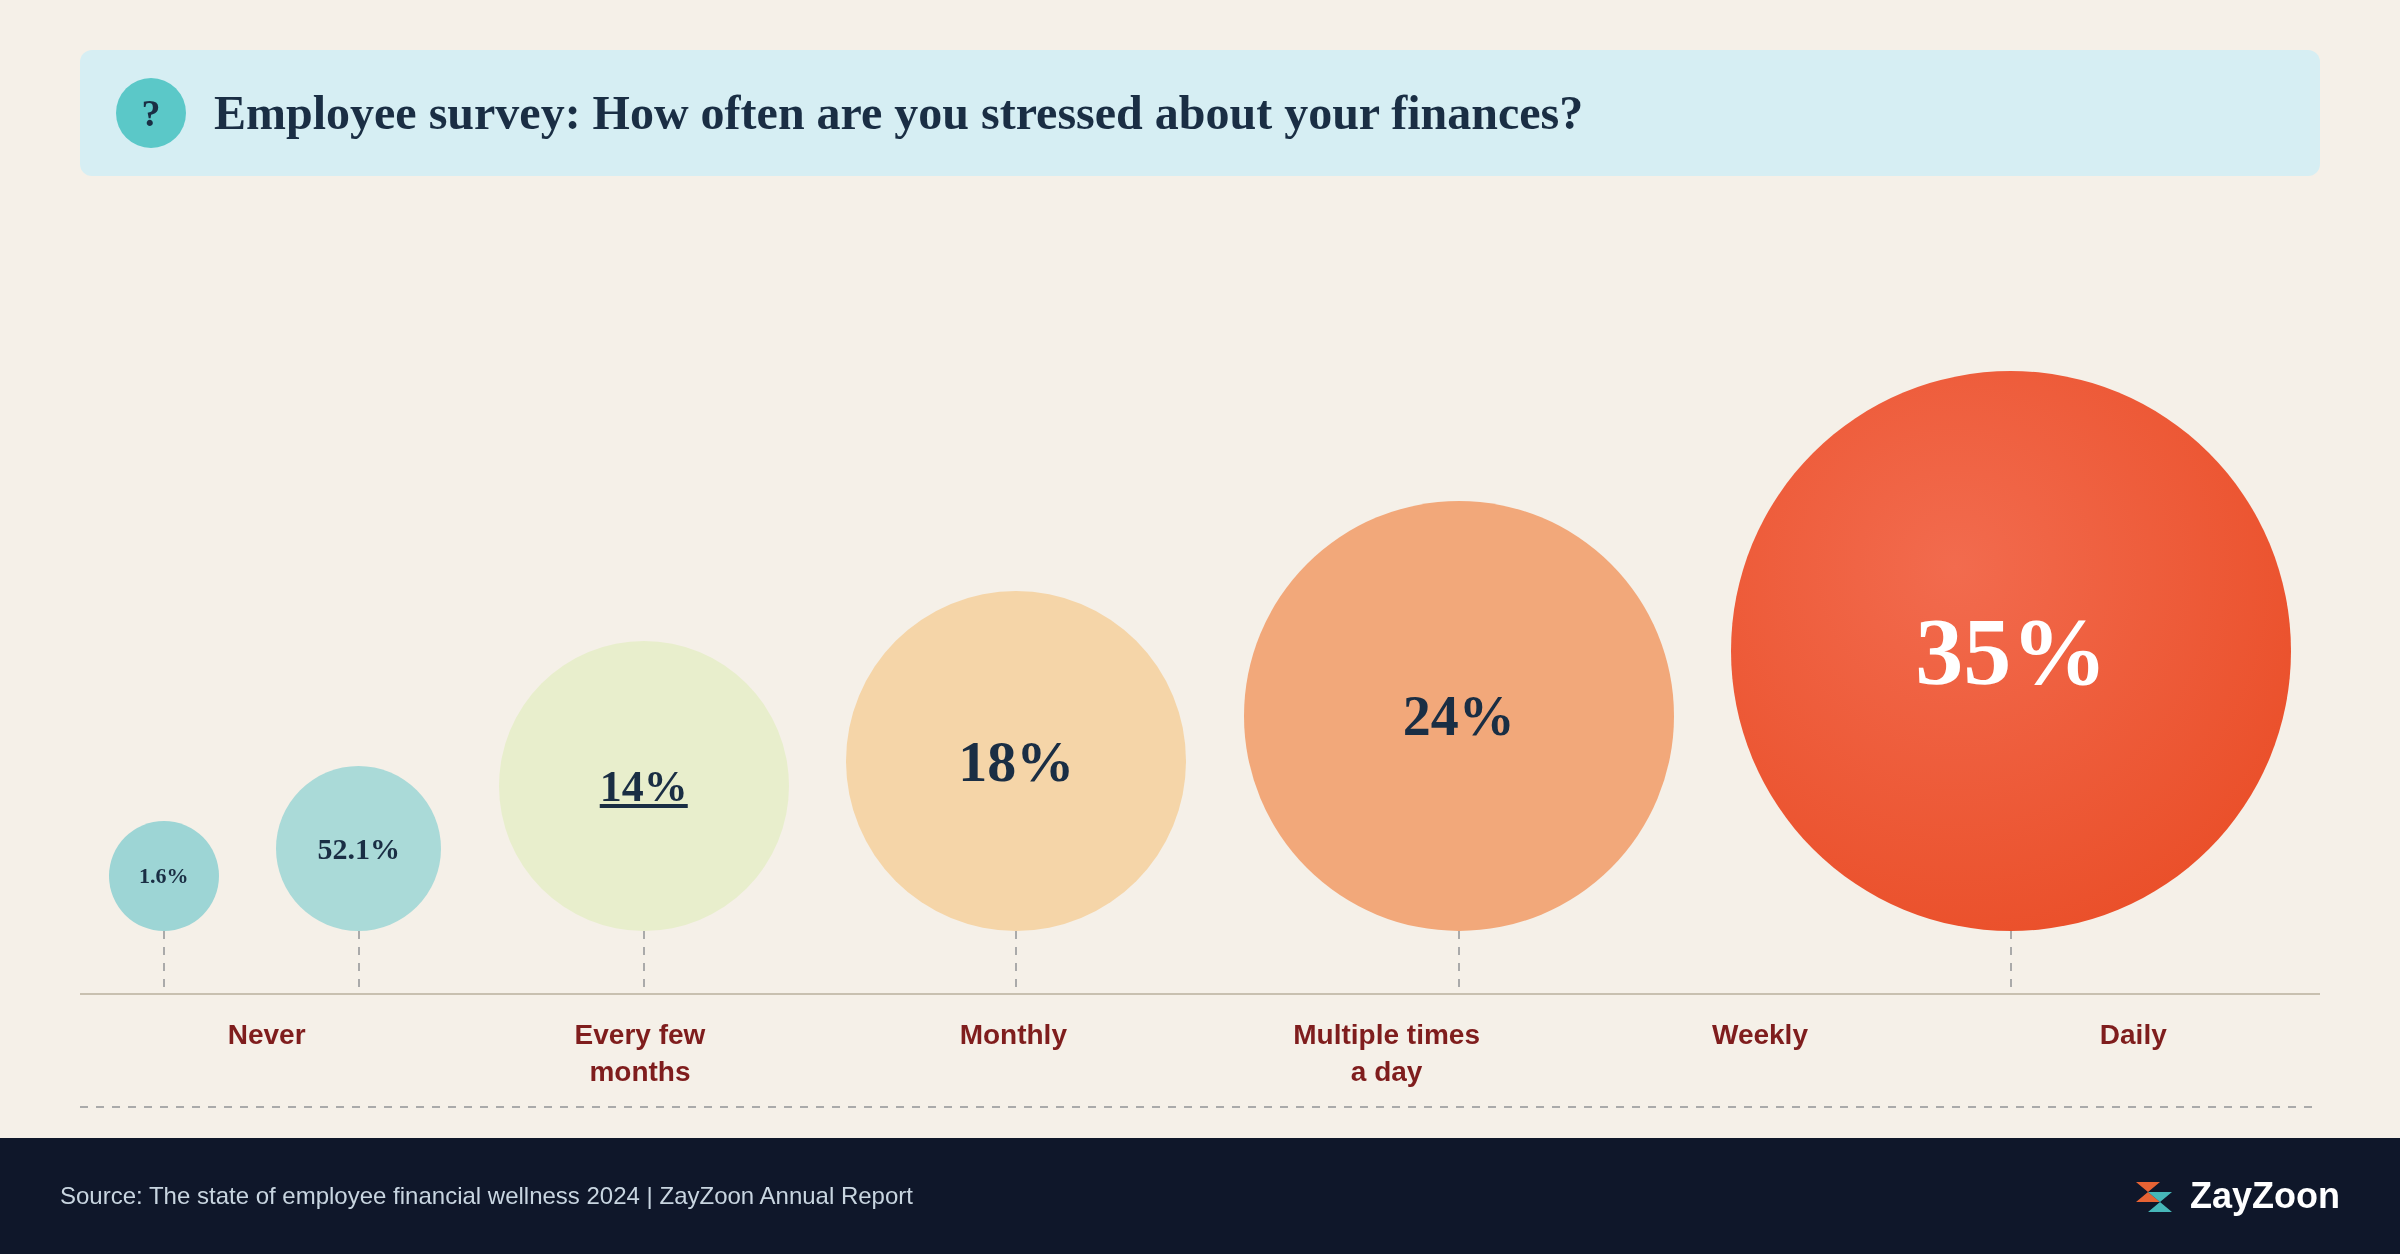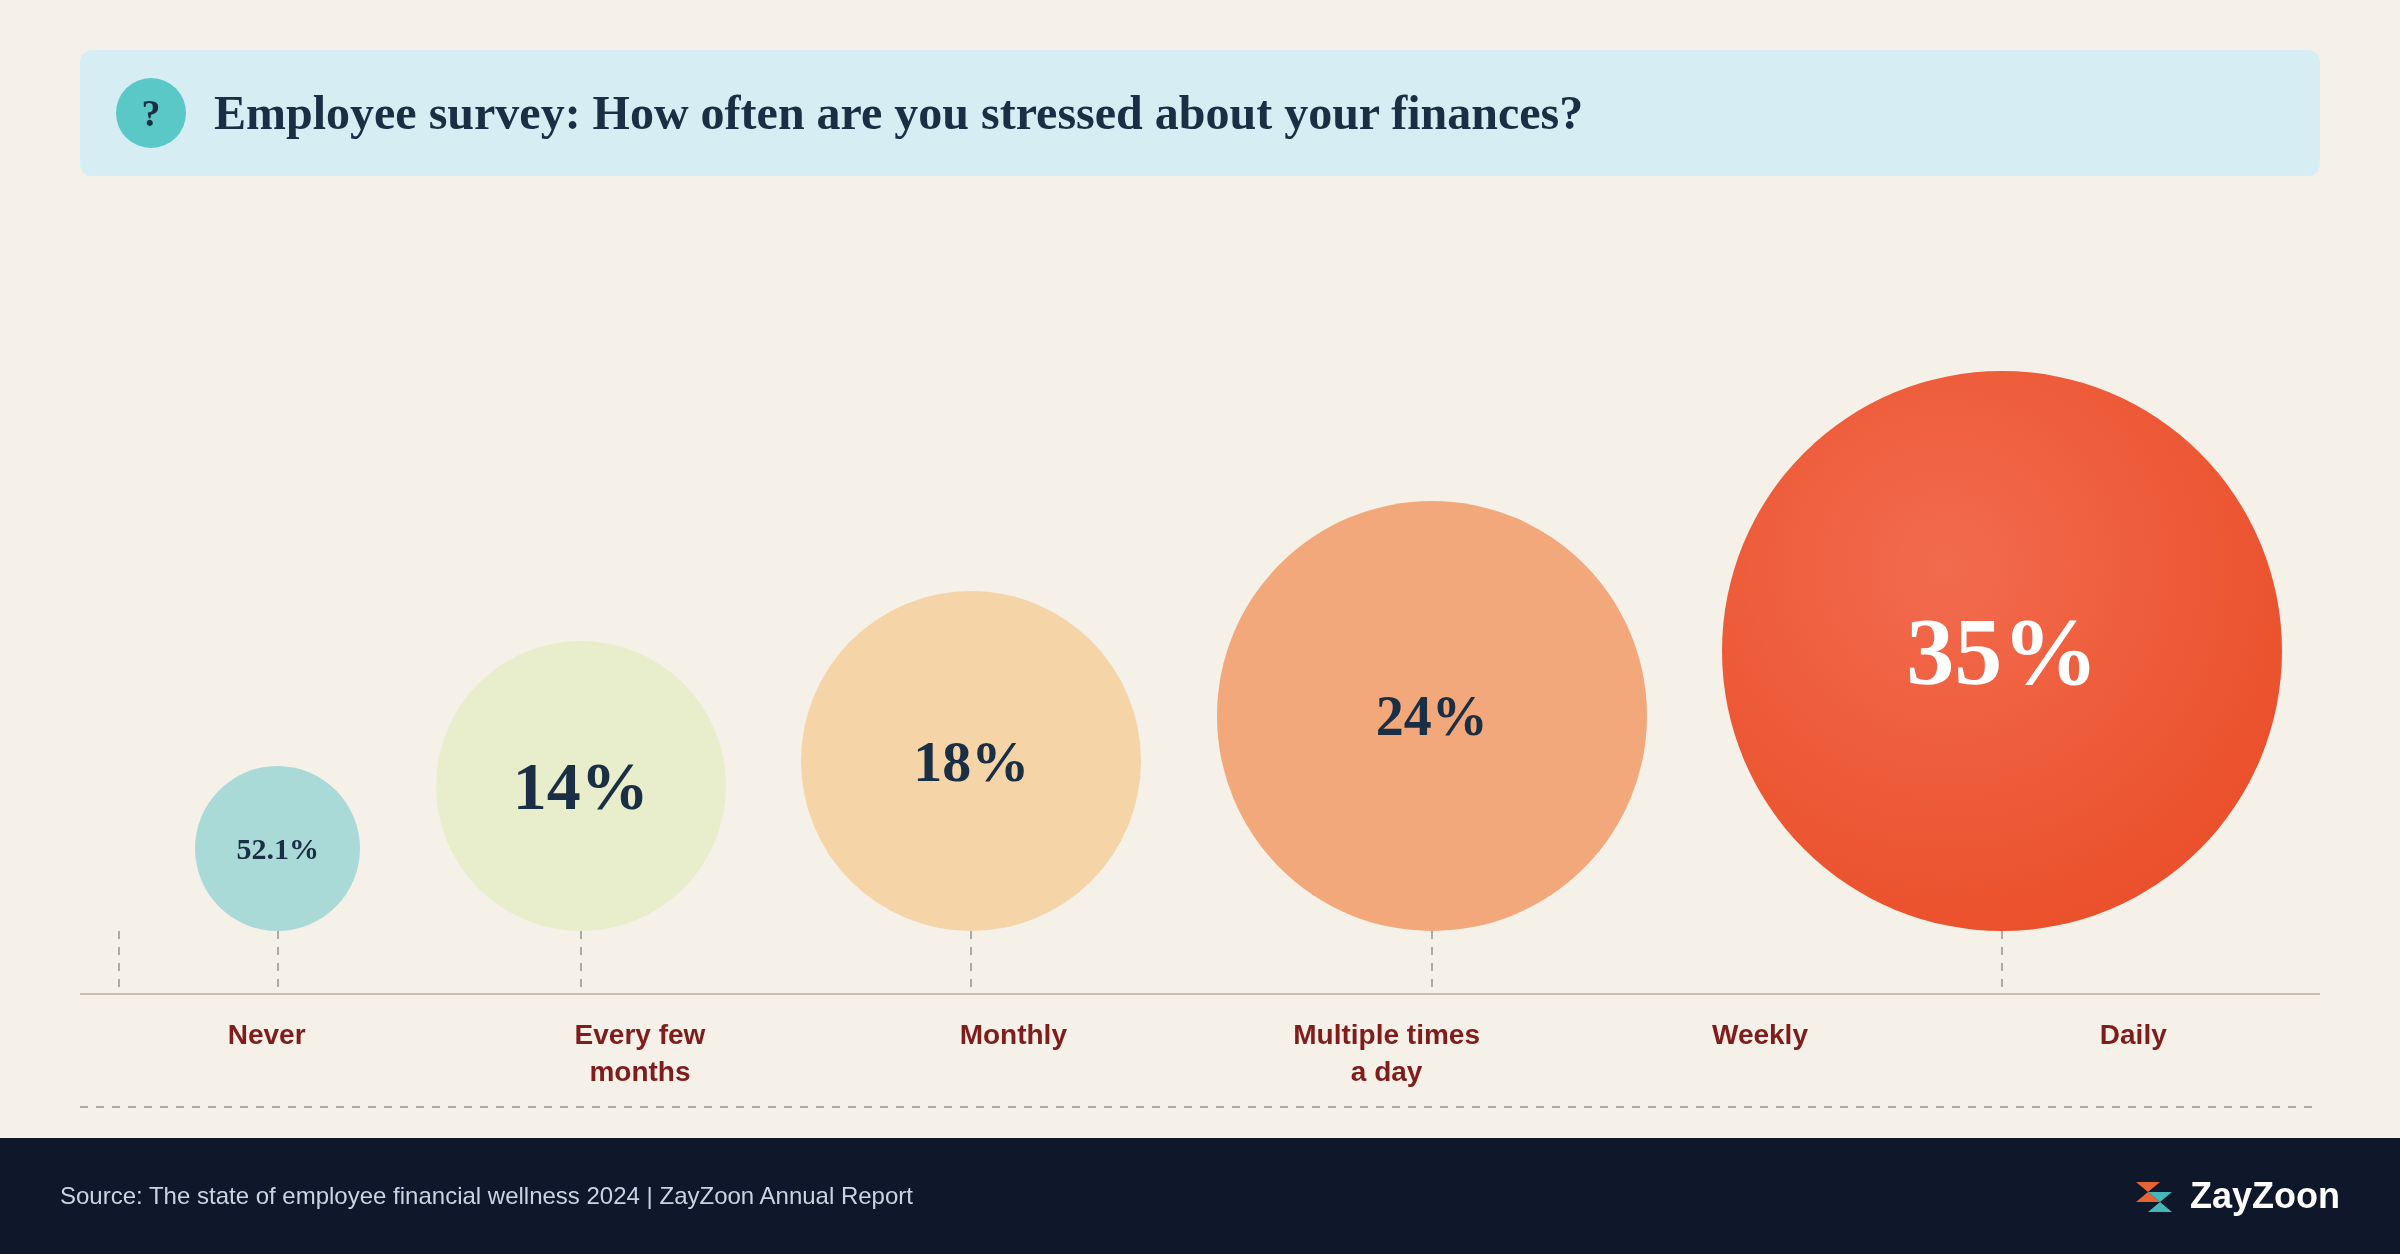--- a/index.html
+++ b/index.html
@@ -213,32 +213,35 @@
 
   <div class="header-banner">
     <div class="question-icon">?</div>
     <div class="header-title">Employee survey: How often are you stressed about your finances?</div>
   </div>
 
   <div class="chart-wrapper">
     <div class="bubbles-row">
 
       <div class="bubble-col">
+        <div class="bubble bubble-never" style="width:110px;height:110px;font-size:22px;">
+          1.6%
+        </div>
         <div class="dashed-connector" style="height:62px;"></div>
       </div>
 
       <div class="bubble-col">
         <div class="bubble bubble-few" style="width:165px;height:165px;font-size:30px;">
           52.1%
         </div>
         <div class="dashed-connector" style="height:62px;"></div>
       </div>
 
       <div class="bubble-col">
-        <div class="bubble bubble-monthly" style="width:290px;height:290px;font-size:68px;">
+        <div class="bubble bubble-monthly" style="width:290px;height:290px;font-size:44px;text-decoration:underline;">
           14%
         </div>
         <div class="dashed-connector" style="height:62px;"></div>
       </div>
 
       <div class="bubble-col">
         <div class="bubble bubble-multiple" style="width:340px;height:340px;font-size:58px;">
           18%
         </div>
         <div class="dashed-connector" style="height:62px;"></div>

